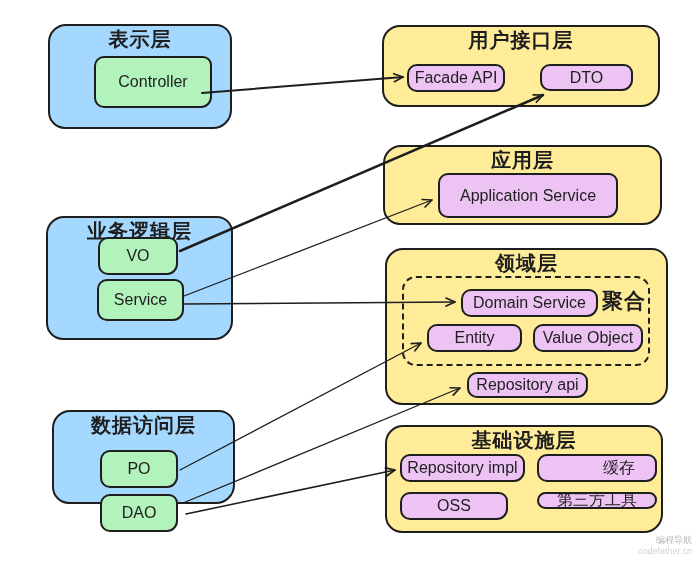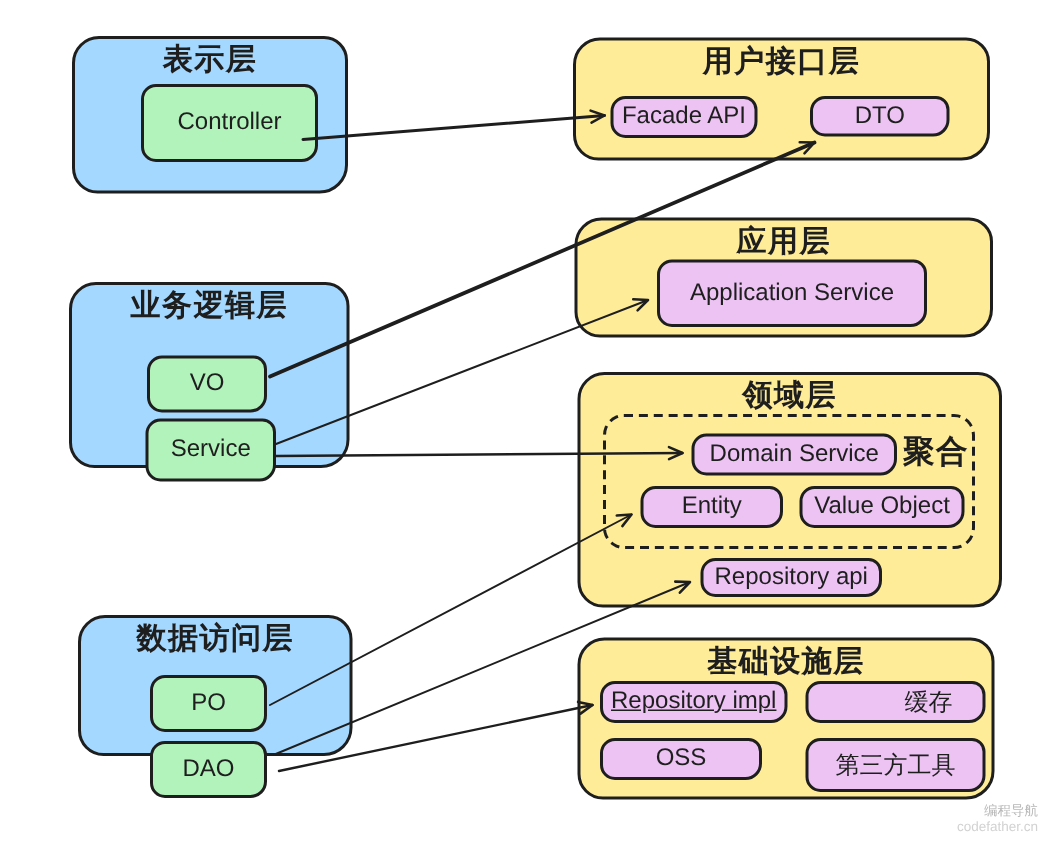--- a/index.html
+++ b/index.html
@@ -72,21 +72,21 @@
 </head>
 <body>
 
 <div class="canvas">
 
   <div class="layer blue" style="left:48px;top:24px;width:184px;height:105px;">
     <div class="layer-title">表示层</div>
   </div>
   <div class="chip green" style="left:82px;top:56px;width:118px;height:52px;margin-left:12px;">Controller</div>
 
-  <div class="layer blue" style="left:46px;top:188px;width:187px;height:124px;">
+  <div class="layer blue" style="left:46px;top:216px;width:187px;height:124px;">
     <div class="layer-title">业务逻辑层</div>
   </div>
   <div class="chip green" style="left:98px;top:237px;width:80px;height:38px;">VO</div>
   <div class="chip green" style="left:97px;top:279px;width:87px;height:42px;">Service</div>
 
   <div class="layer blue" style="left:52px;top:410px;width:183px;height:94px;">
     <div class="layer-title">数据访问层</div>
   </div>
   <div class="chip green" style="left:100px;top:450px;width:78px;height:38px;">PO</div>
   <div class="chip green" style="left:100px;top:494px;width:78px;height:38px;">DAO</div>
@@ -108,24 +108,24 @@
   <div class="dashed-box" style="left:402px;top:276px;width:248px;height:90px;"></div>
   <div class="aggregate-label" style="left:602px;top:287px;">聚合</div>
   <div class="chip purple" style="left:461px;top:289px;width:137px;height:28px;">Domain Service</div>
   <div class="chip purple" style="left:427px;top:324px;width:95px;height:28px;">Entity</div>
   <div class="chip purple" style="left:533px;top:324px;width:110px;height:28px;">Value Object</div>
   <div class="chip purple" style="left:467px;top:372px;width:121px;height:26px;">Repository api</div>
 
   <div class="layer yellow" style="left:385px;top:425px;width:278px;height:108px;">
     <div class="layer-title">基础设施层</div>
   </div>
-  <div class="chip purple" style="left:400px;top:454px;width:125px;height:28px;text-decoration:underline;">Repository impl</div>
+  <div class="chip purple" style="left:400px;top:454px;width:125px;height:28px;">Repository impl</div>
   <div class="chip purple" style="left:537px;top:454px;width:120px;height:28px;padding-left:44px;">缓存</div>
   <div class="chip purple" style="left:400px;top:492px;width:108px;height:28px;">OSS</div>
-  <div class="chip purple" style="left:537px;top:492px;width:120px;height:36px;">第三方工具</div>
+  <div class="chip purple" style="left:537px;top:492px;width:120px;height:17px;">第三方工具</div>
 
   <svg class="edges" width="695" height="561" viewBox="0 0 695 561" xmlns="http://www.w3.org/2000/svg">
     <defs>
       <marker id="arrowhead" markerUnits="userSpaceOnUse" markerWidth="14" markerHeight="14" viewBox="0 0 14 14" refX="12" refY="7" orient="auto">
         <path d="M3,3 L12,7 L3,11" fill="none" stroke="#1e1e1e" stroke-width="1.7" stroke-linecap="round" stroke-linejoin="round"></path>
       </marker>
     </defs>
   <line x1="202" y1="93" x2="403" y2="77" stroke="#1e1e1e" stroke-width="2" stroke-linecap="round" marker-end="url(#arrowhead)"></line>
       <line x1="180" y1="251" x2="543" y2="95" stroke="#1e1e1e" stroke-width="2.5" stroke-linecap="round" marker-end="url(#arrowhead)"></line>
       <line x1="184" y1="296" x2="432" y2="200" stroke="#1e1e1e" stroke-width="1.3" stroke-linecap="round" marker-end="url(#arrowhead)"></line>

